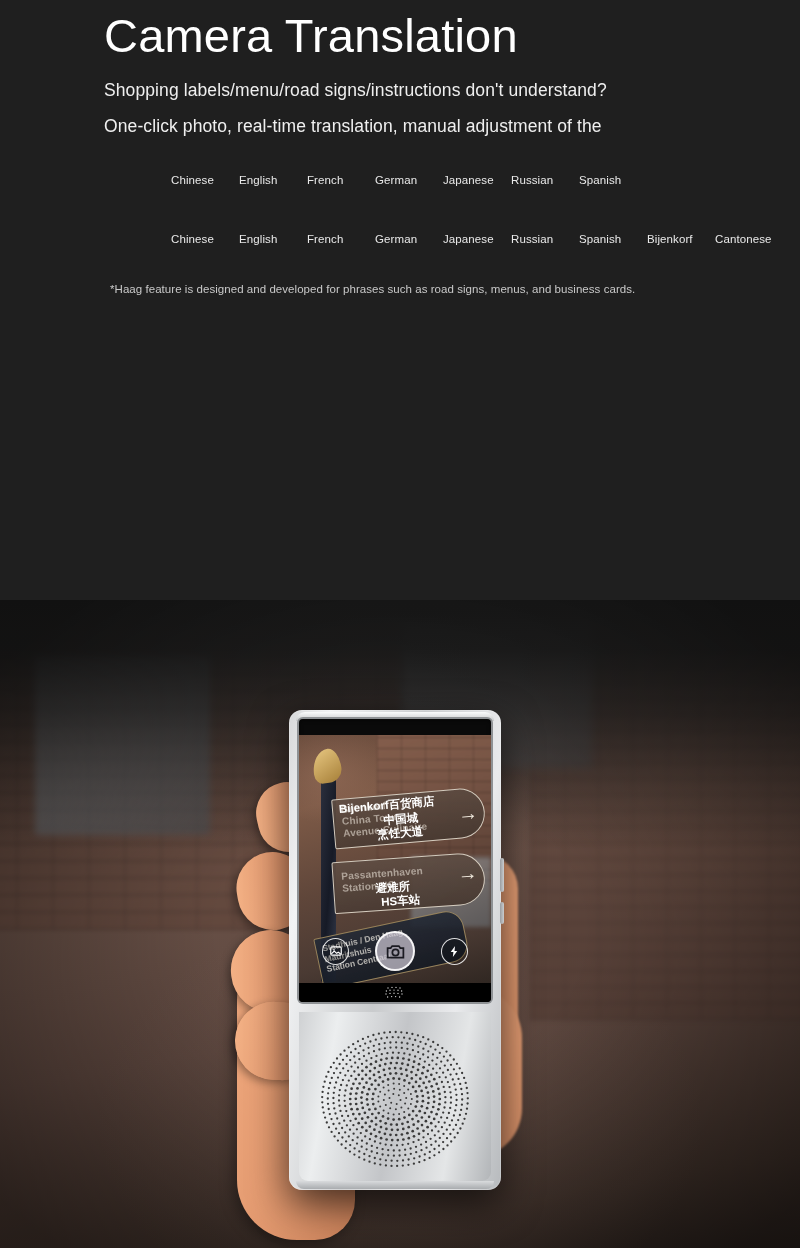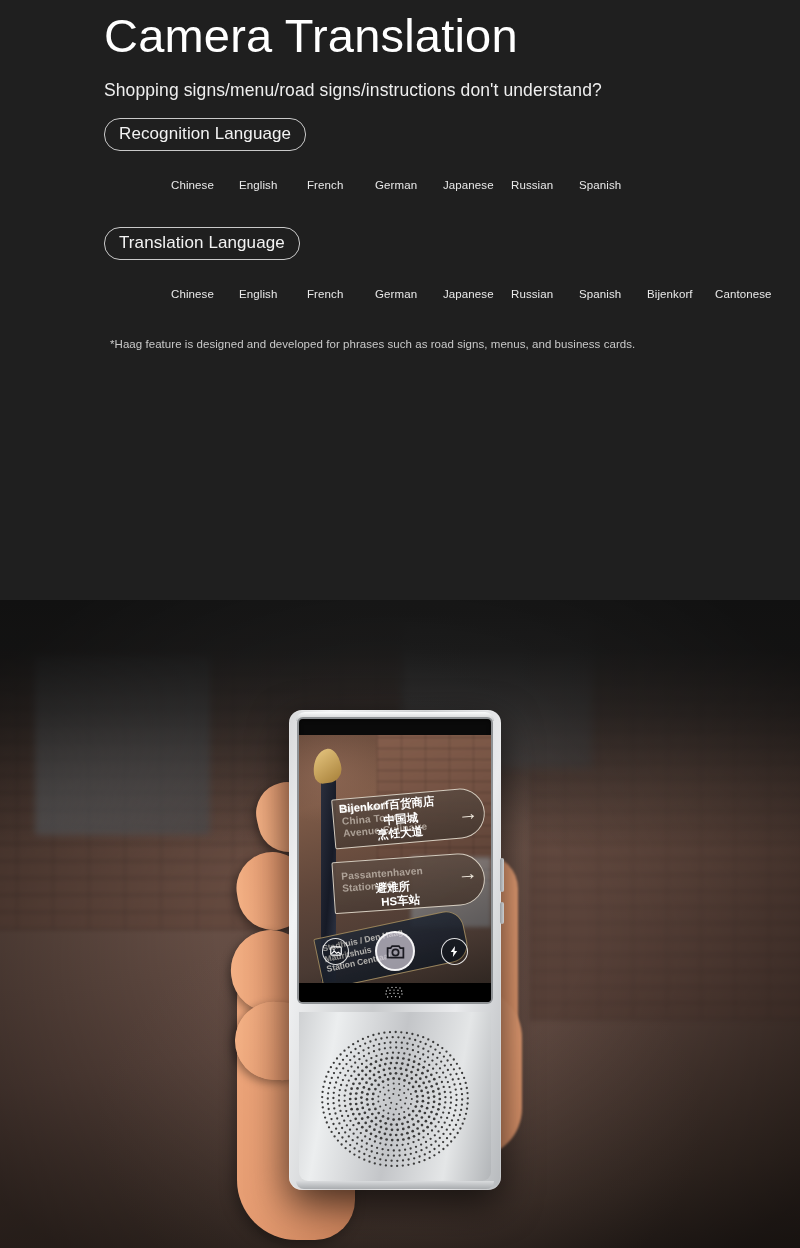--- a/index.html
+++ b/index.html
@@ -986,24 +986,24 @@
           </g>
       </svg>
     </div>
     <div class="device-bottom-edge"></div>
   </div>
 
   <div class="content">
     <h1 class="title">Camera Translation</h1>
 
     <div class="desc">
-      <p>Shopping signs/menu/road signs/instructions don't understand?</p>
+      <p>Shopping labels/menu/road signs/instructions don't understand?</p>
+      <p>One-click photo, real-time translation, manual adjustment of the</p>
     </div>
 
-    <div class="pill">Recognition Language</div>
     <div class="flag-row" id="row-recognition">
         <div class="flag-item">
           <div class="flag flag-zh">
             <span>中文</span>
           </div>
           <div class="flag-label">Chinese</div>
         </div>
         <div class="flag-item">
           <div class="flag flag-us">
             <div class="stripes"></div>
@@ -1030,21 +1030,20 @@
           <div class="flag-label">Russian</div>
         </div>
         <div class="flag-item">
           <div class="flag flag-es">
             <div class="crest"></div>
           </div>
           <div class="flag-label">Spanish</div>
         </div>
       </div>
 
-    <div class="pill" style="margin-top:17px">Translation Language</div>
     <div class="flag-row" id="row-translation">
         <div class="flag-item">
           <div class="flag flag-zh">
             <span>中文</span>
           </div>
           <div class="flag-label">Chinese</div>
         </div>
         <div class="flag-item">
           <div class="flag flag-us">
             <div class="stripes"></div>

